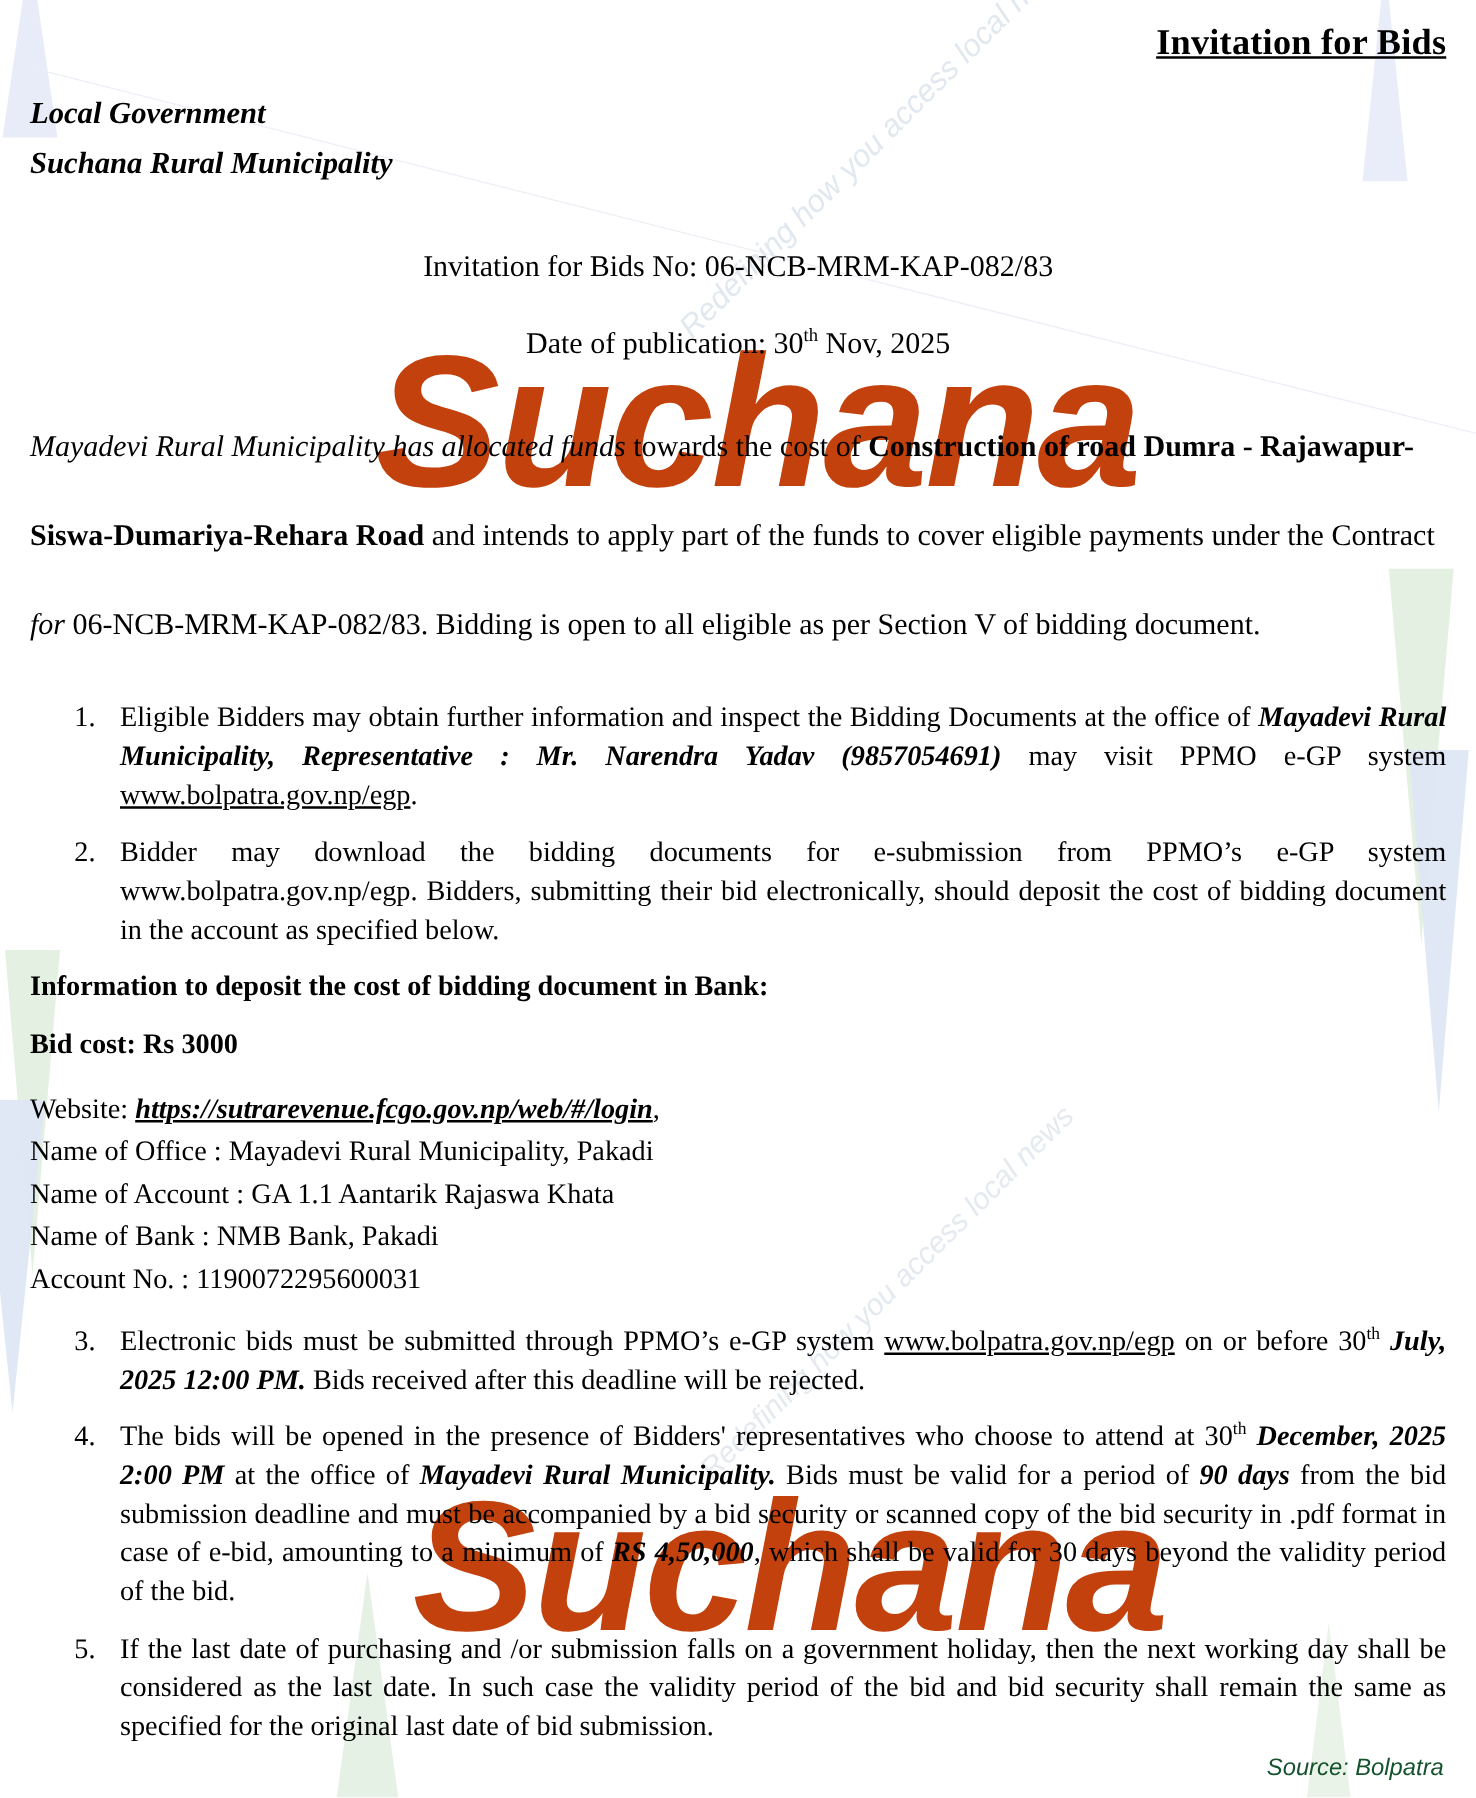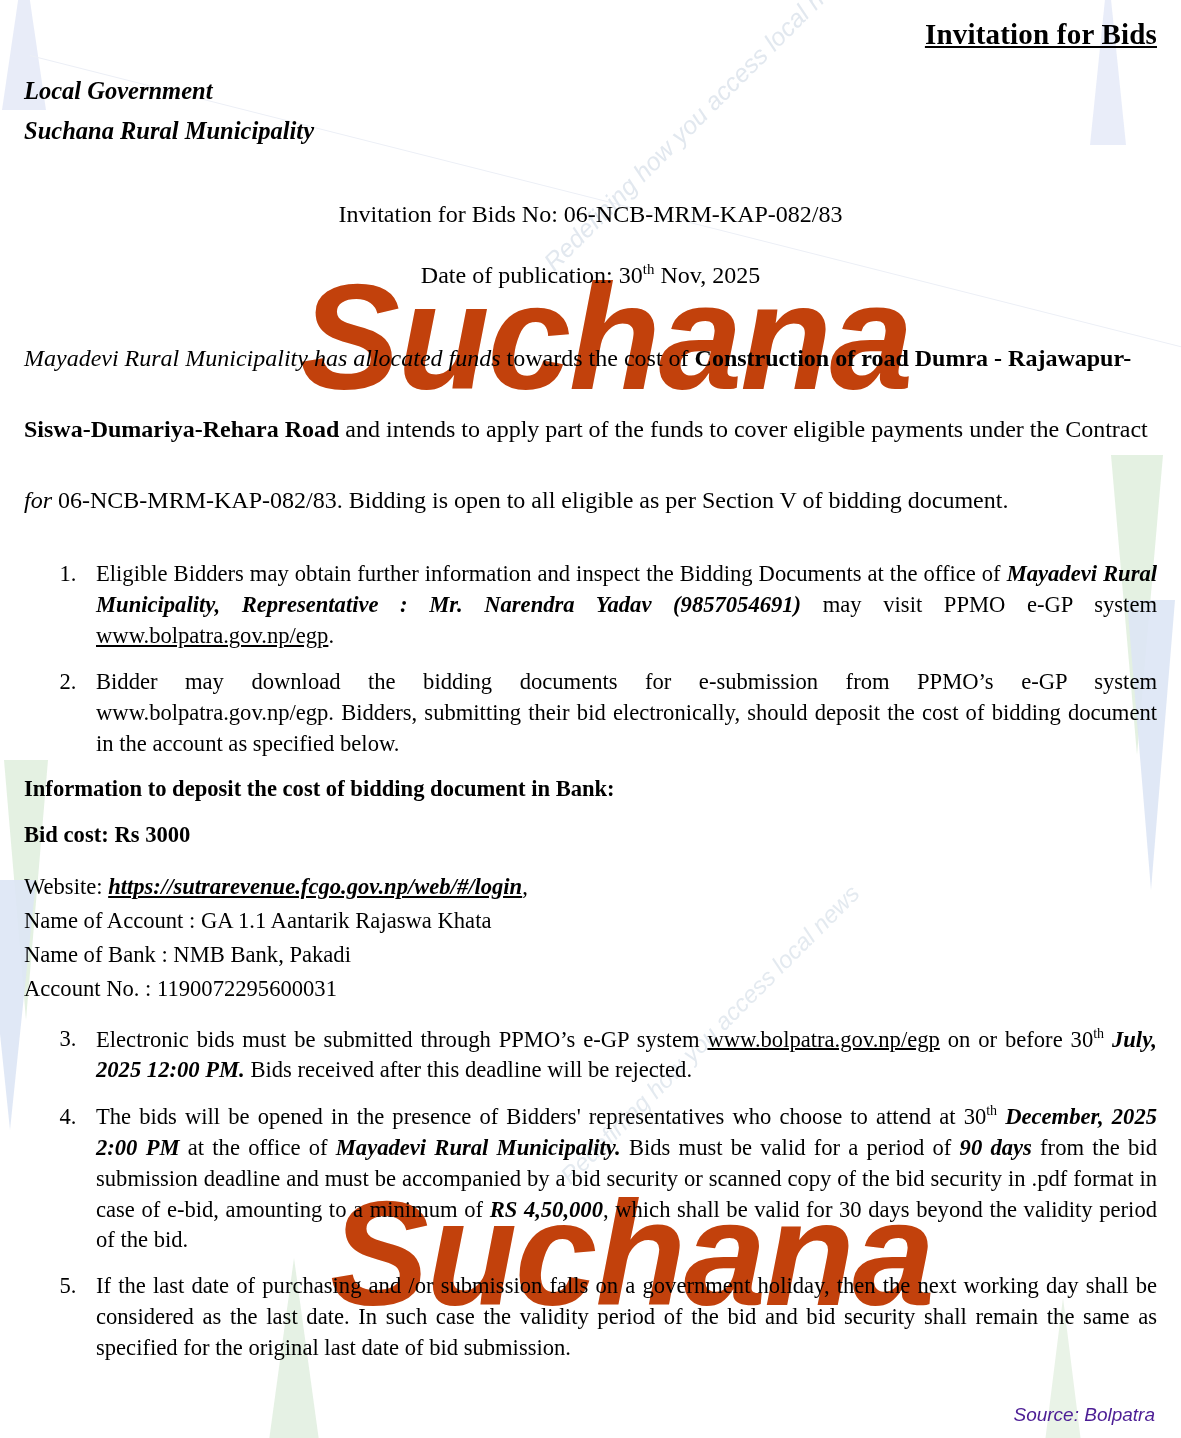--- a/index.html
+++ b/index.html
@@ -194,21 +194,21 @@
   }
   .bank-line .lbl { }
 
   .source-note {
     position: absolute;
     right: 26px;
     bottom: 12px;
     font-family: "Liberation Sans", "DejaVu Sans", sans-serif;
     font-style: italic;
     font-size: 19px;
-    color: #4c1d95;
+    color: #14532d;
     z-index: 6;
   }
 </style>
 </head>
 <body>
 
 <div id="page">
 
   <div class="bg-layer">
     <div class="tri tri-blue-top"></div>
@@ -260,20 +260,21 @@
       </li>
 
     </ol>
 
     <div class="bank-block">
       <div class="bank-heading">Information to deposit the cost of bidding document in Bank:</div>
       <div class="bid-cost">Bid cost: Rs 3000</div>
       <div class="bank-line">
         <span class="lbl">Website: </span><span class="bi u">https://sutrarevenue.fcgo.gov.np/web/#/login</span><span>,</span>
       </div>
+      <div class="bank-line">Name of Office : Mayadevi Rural Municipality, Pakadi</div>
       <div class="bank-line">Name of Account : GA 1.1 Aantarik Rajaswa Khata</div>
       <div class="bank-line">Name of Bank : NMB Bank, Pakadi</div>
       <div class="bank-line">Account No. : 1190072295600031</div>
     </div>
 
     <ol class="bid-list" start="3">
 
       <li>
         <span>Electronic bids must be submitted through PPMO’s e-GP system </span><span class="u">www.bolpatra.gov.np/egp</span><span> on or before </span><span>30</span><sup>th</sup><span class="bi"> July, 2025 12:00 PM.</span><span> Bids received after this deadline will be rejected.</span>
       </li>

